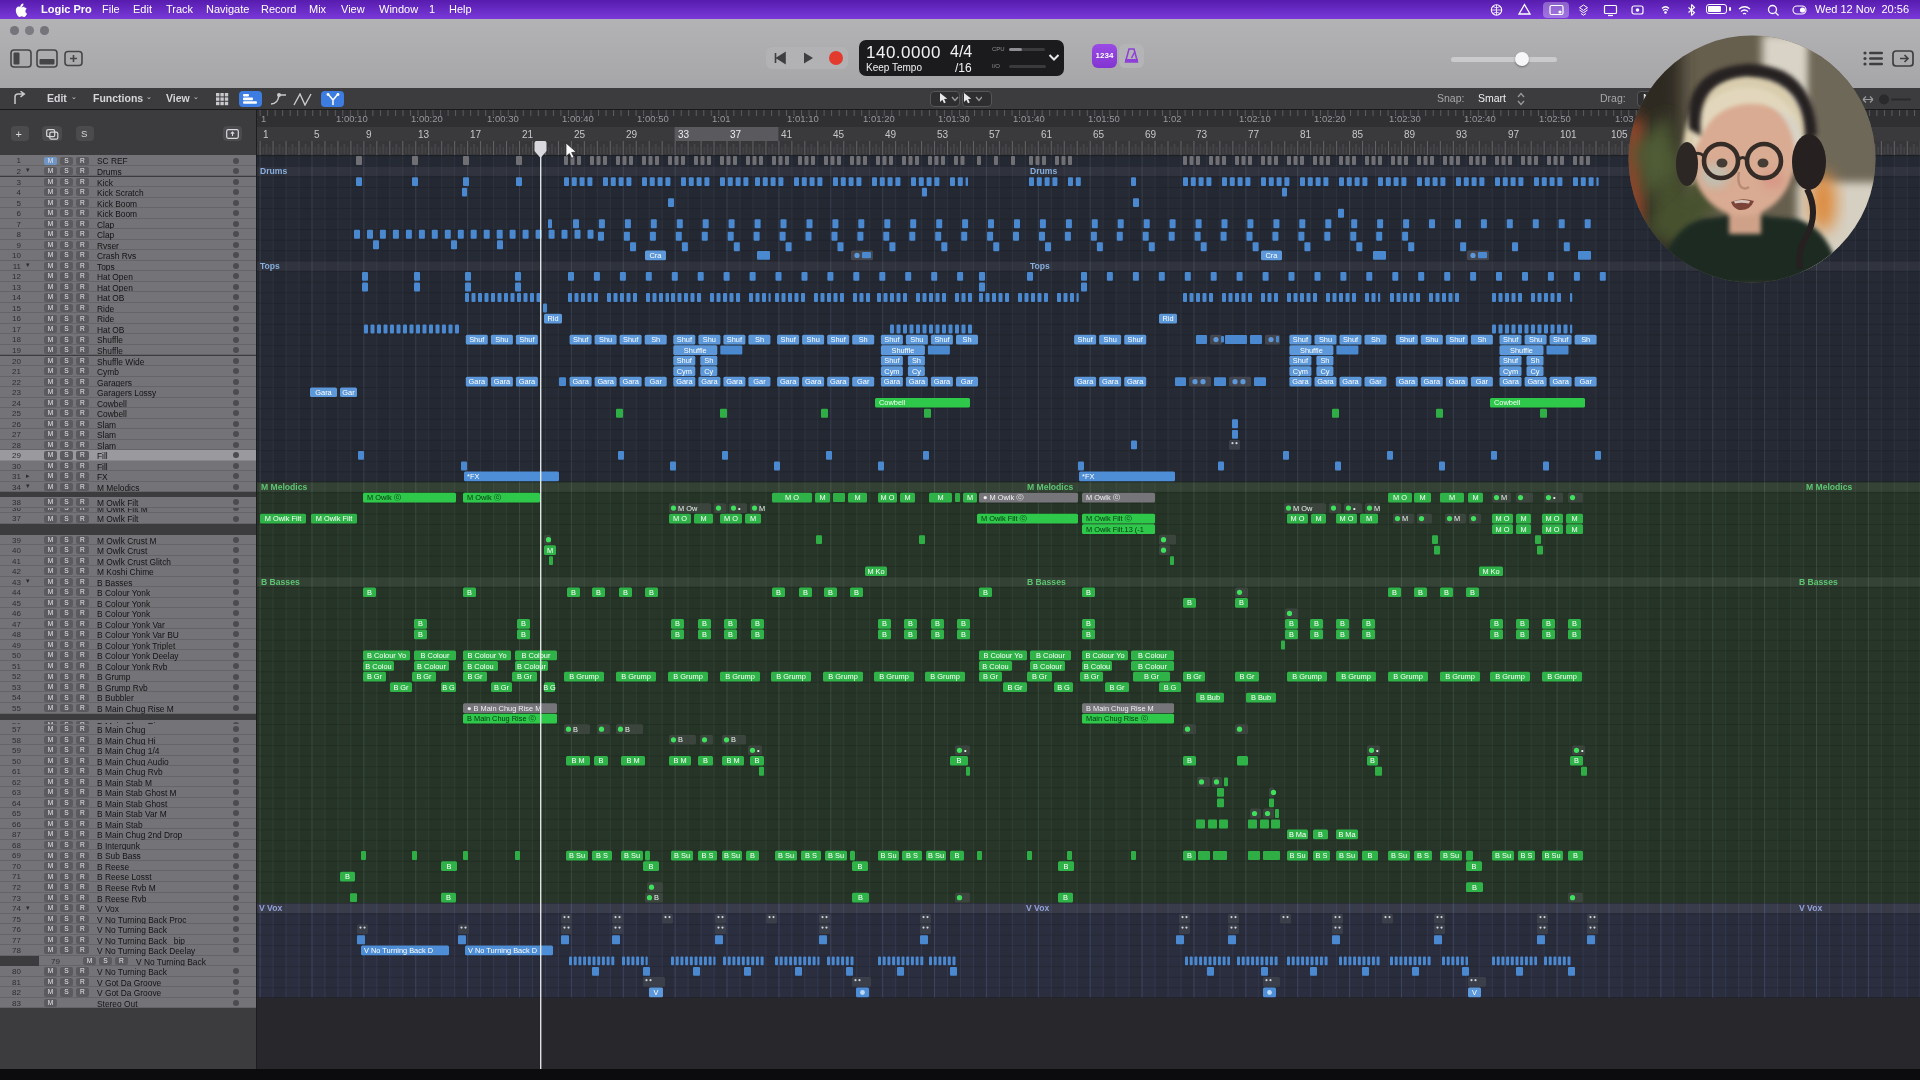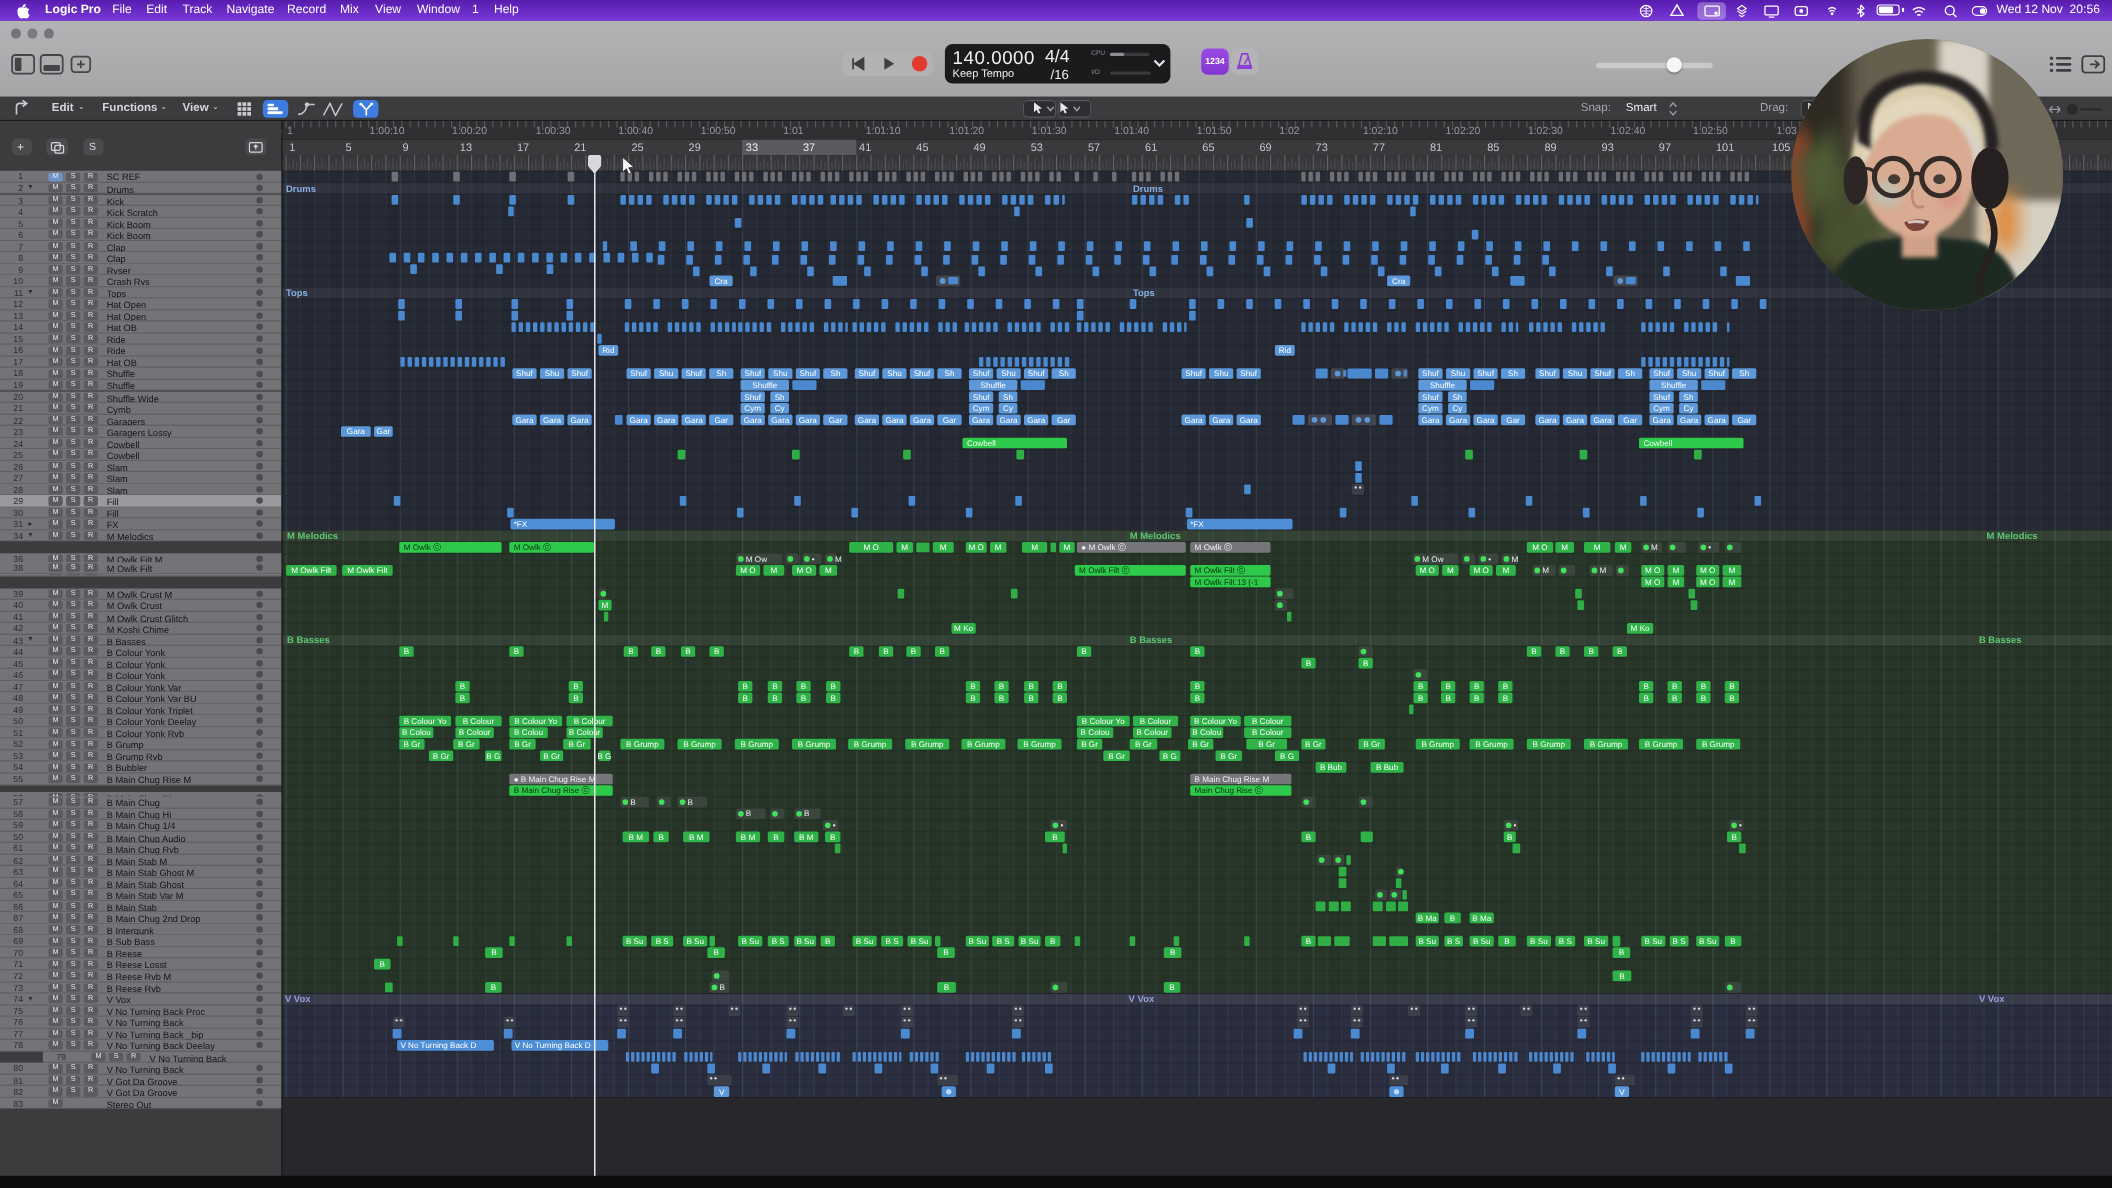--- a/index.html
+++ b/index.html
@@ -504,21 +504,21 @@
           <span class="rdot"></span>
         </div>
         <div class="trow" style="top:513.4px;">
           <span class="tnum">37</span>
           <span class="mb bm">M</span>
           <span class="mb bs">S</span>
           <span class="mb br">R</span>
           <span class="tname">M Owlk Filt</span>
           <span class="rdot"></span>
         </div>
-        <div class="trow" style="top:511px;text-decoration:underline;">
+        <div class="trow" style="top:497px;text-decoration:underline;">
           <span class="tnum">38</span>
           <span class="mb bm">M</span>
           <span class="mb bs">S</span>
           <span class="mb br">R</span>
           <span class="tname">M Owlk Filt</span>
           <span class="rdot"></span>
         </div>
         <div class="trow" style="top:534.5px;">
           <span class="tnum">39</span>
           <span class="mb bm">M</span>

